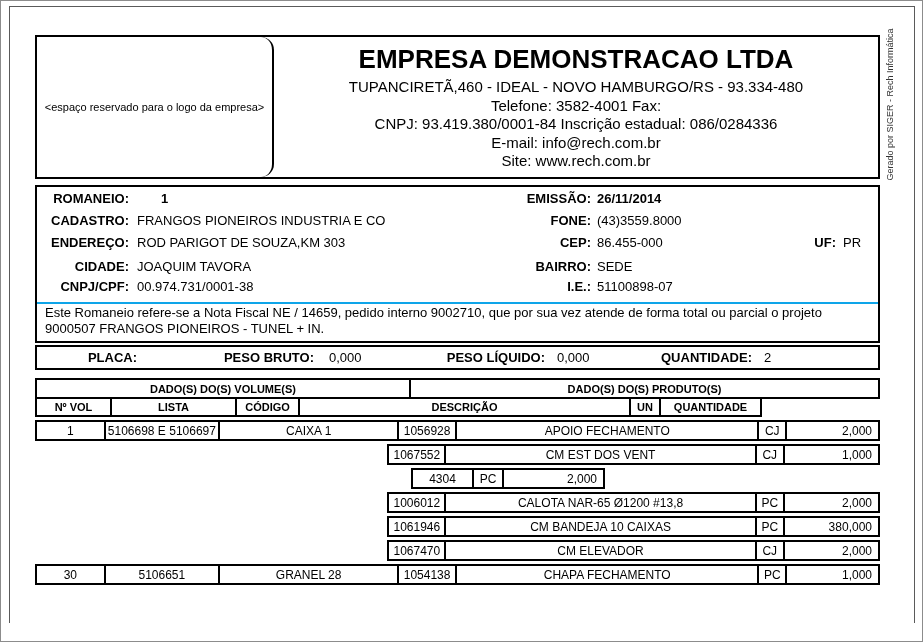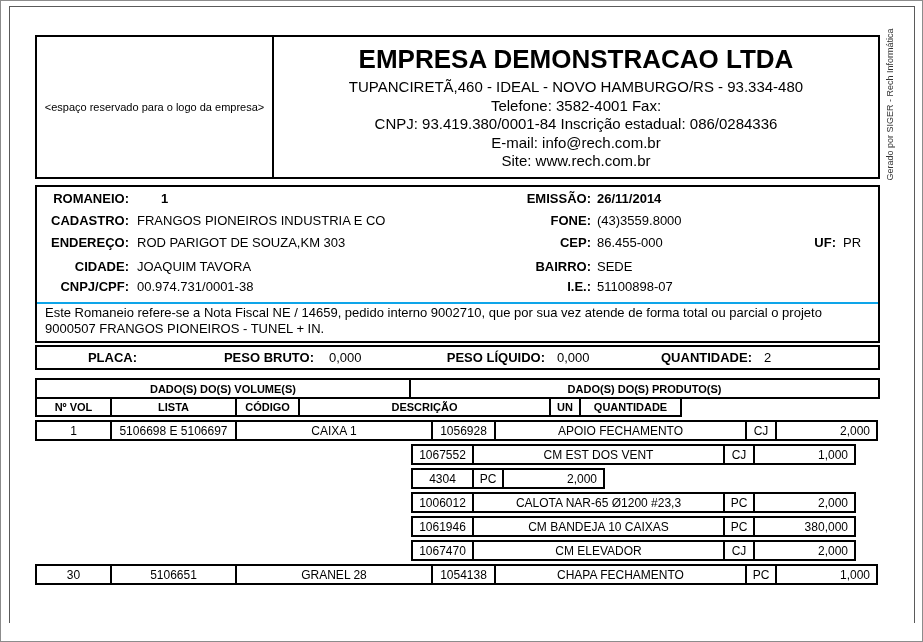--- a/index.html
+++ b/index.html
@@ -8,21 +8,21 @@
   .screen { position:relative; width:923px; height:642px; background:#fff;
             border:1px solid #8c8c8c; overflow:hidden; }
   .page { position:absolute; left:8px; top:5px; width:906px; height:617px;
           border:1px solid #5a5a5a; border-bottom:none; background:#fff; }
 
   
   .header-box { position:absolute; left:25px; top:28px; width:845px; height:144px;
                 border:2px solid #000; display:flex; }
   .logo-cell { width:237px; border-right:2px solid #000; display:flex;
                align-items:center; justify-content:center; text-align:center;
-               font-size:11px; padding:4px; }
+               font-size:11px; padding:4px;border-radius:13px; }
   .company-cell { flex:1; text-align:center; padding-top:6px; }
   .company-title { font-size:26px; font-weight:bold; line-height:32px; margin-bottom:3px; }
   .company-line { font-size:15px; line-height:18.5px; }
 
   
   .side-text { position:absolute; left:806px; top:92px; width:150px; height:13px;
                transform:rotate(-90deg); font-size:9px; color:#333;
                text-align:center; white-space:nowrap; }
 
   
@@ -61,21 +61,21 @@
   .cell { border:2px solid #000; border-left:none; display:flex; align-items:center;
           justify-content:center; height:21px; font-size:12px; white-space:nowrap;
           overflow:hidden; background:#fff; }
   .cell.first, .cell.bl { border-left:2px solid #000; }
   .ghead .cell, .chead .cell { font-weight:bold; font-size:11px; }
   .ghead .cell { height:21px; }
   .chead { margin-top:-2px; }
   .chead .cell { height:20px; }
   .drow { margin-top:3px; }
   .w0 { width:77px; } .w1 { width:125px; } .w2 { width:196px; }
-  .w3 { width:63px; } .w4 { width:251px; } .w5 { width:30px; } .w6 { width:101px; }
+  .w3 { width:63px; } .w4 { width:331px; } .w5 { width:30px; } .w6 { width:101px; }
   .g0 { width:376px; } .g1 { width:469px; }
   .spacer { width:376px; }
   .qty { justify-content:flex-end; padding-right:6px; }
 </style>
 </head>
 <body>
 
 <div class="screen">
   <div class="page">
 
@@ -169,21 +169,21 @@
           </div>
           <div class="trow drow">
             <div class="spacer"></div>
             <div class="cell w3 bl">4304</div>
             <div class="cell w5">PC</div>
             <div class="cell w6 qty">2,000</div>
           </div>
           <div class="trow drow">
             <div class="spacer"></div>
             <div class="cell w3 bl">1006012</div>
-            <div class="cell w4">CALOTA NAR-65 Ø1200 #23,3</div>
+            <div class="cell w4">CALOTA NAR-65 Ø1200 #13,8</div>
             <div class="cell w5">PC</div>
             <div class="cell w6 qty">2,000</div>
           </div>
           <div class="trow drow">
             <div class="spacer"></div>
             <div class="cell w3 bl">1061946</div>
             <div class="cell w4">CM BANDEJA 10 CAIXAS</div>
             <div class="cell w5">PC</div>
             <div class="cell w6 qty">380,000</div>
           </div>

